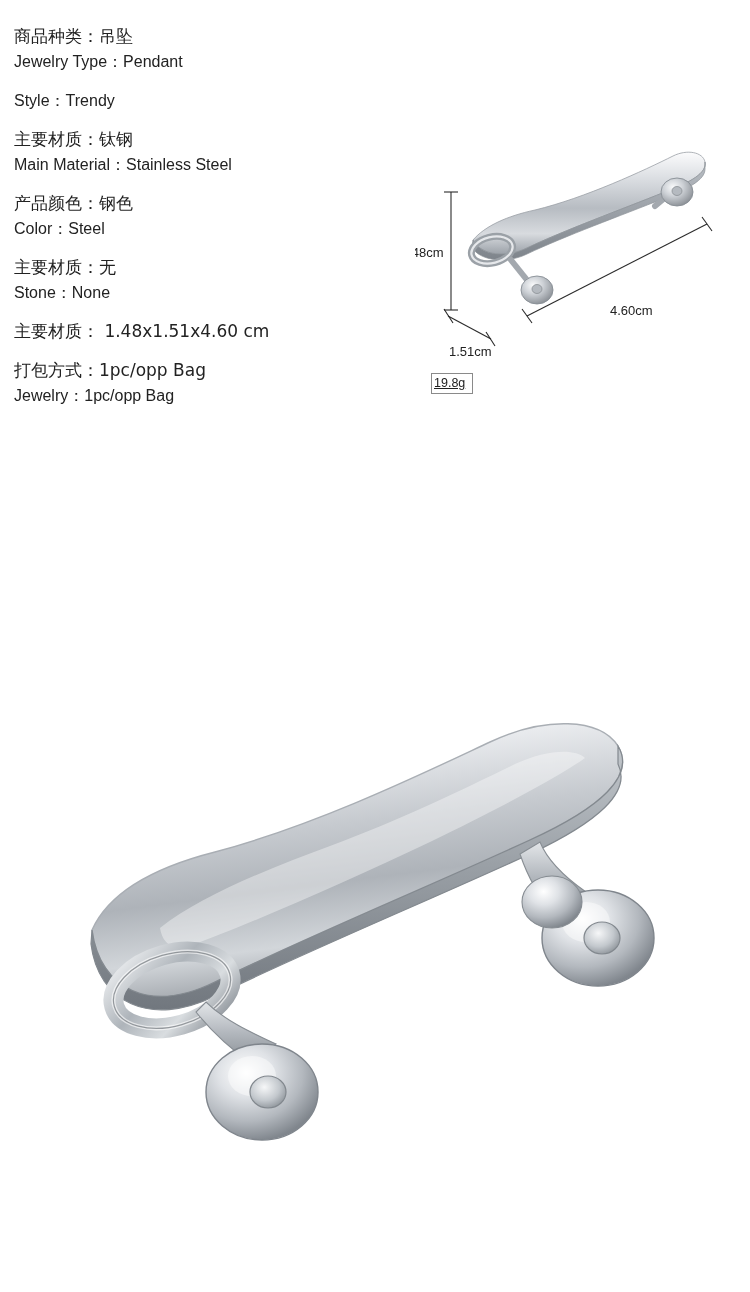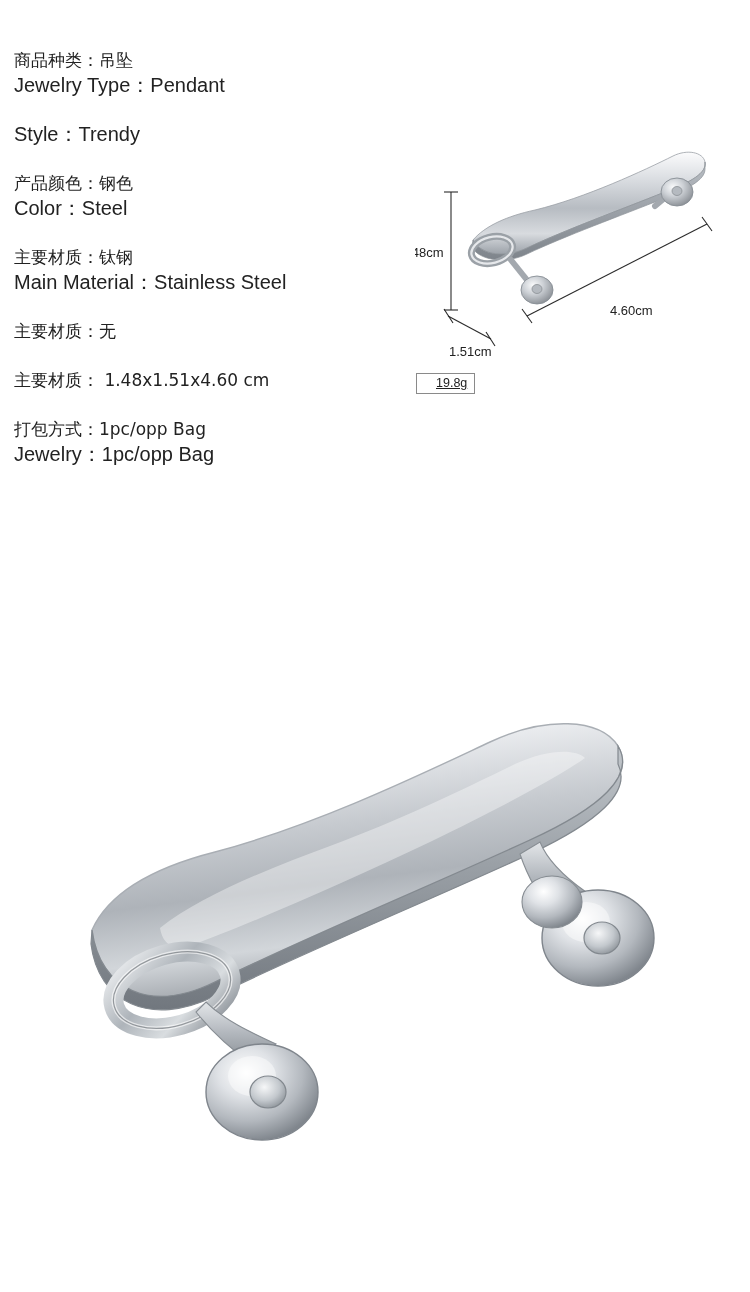--- a/index.html
+++ b/index.html
@@ -18,24 +18,23 @@
 
   
   #spec-list {
     position: absolute;
     left: 14px;
     top: 24px;
     width: 420px;
   }
   .spec-row {
     margin-bottom: 14px;
-    margin-top: 24px;
   }
   .spec-cn, .spec-en {
-    font-size: 20px;
+    font-size: 16px;
     line-height: 25px;
     white-space: nowrap;
     color: #222222;
   }
   .spec-cn {
     font-family: "DejaVu Sans", "Liberation Sans", sans-serif;
     font-size: 17px;
   }
 
   
@@ -49,24 +48,24 @@
   #diagram svg {
     display: block;
   }
   .dim-label {
     font-family: "Liberation Sans", sans-serif;
     font-size: 13px;
     fill: #222;
   }
   .weight-box {
     position: absolute;
-    left: 1px;
+    left: 16px;
     top: 243px;
     border: 1px solid #8a8a8a;
-    padding: 2px 7px 3px 19px;
+    padding: 2px 7px 3px 2px;
     font-size: 12.5px;
     line-height: 14px;
     color: #222;
     background: #fff;
     text-decoration: underline;
   }
 
   
   #product-photo {
     position: absolute;
@@ -85,31 +84,32 @@
   <div class="spec-row">
     <div class="spec-cn">商品种类：吊坠</div>
     <div class="spec-en">Jewelry Type：Pendant</div>
   </div>
 
   <div class="spec-row">
     <div class="spec-en">Style：Trendy</div>
   </div>
 
   <div class="spec-row">
+    <div class="spec-cn">主要材质：钛钢</div>
+    <div class="spec-en">Main Material：Stainless Steel</div>
+  </div>
+
+  <div class="spec-row">
     <div class="spec-cn">产品颜色：钢色</div>
     <div class="spec-en">Color：Steel</div>
   </div>
 
   <div class="spec-row">
-    <div class="spec-cn">主要材质：钛钢</div>
-    <div class="spec-en">Main Material：Stainless Steel</div>
-  </div>
-
-  <div class="spec-row">
     <div class="spec-cn">主要材质：无</div>
+    <div class="spec-en">Stone：None</div>
   </div>
 
   <div class="spec-row">
     <div class="spec-cn">主要材质： 1.48x1.51x4.60 cm</div>
   </div>
 
   <div class="spec-row">
     <div class="spec-cn">打包方式：1pc/opp Bag</div>
     <div class="spec-en">Jewelry：1pc/opp Bag</div>
   </div>

